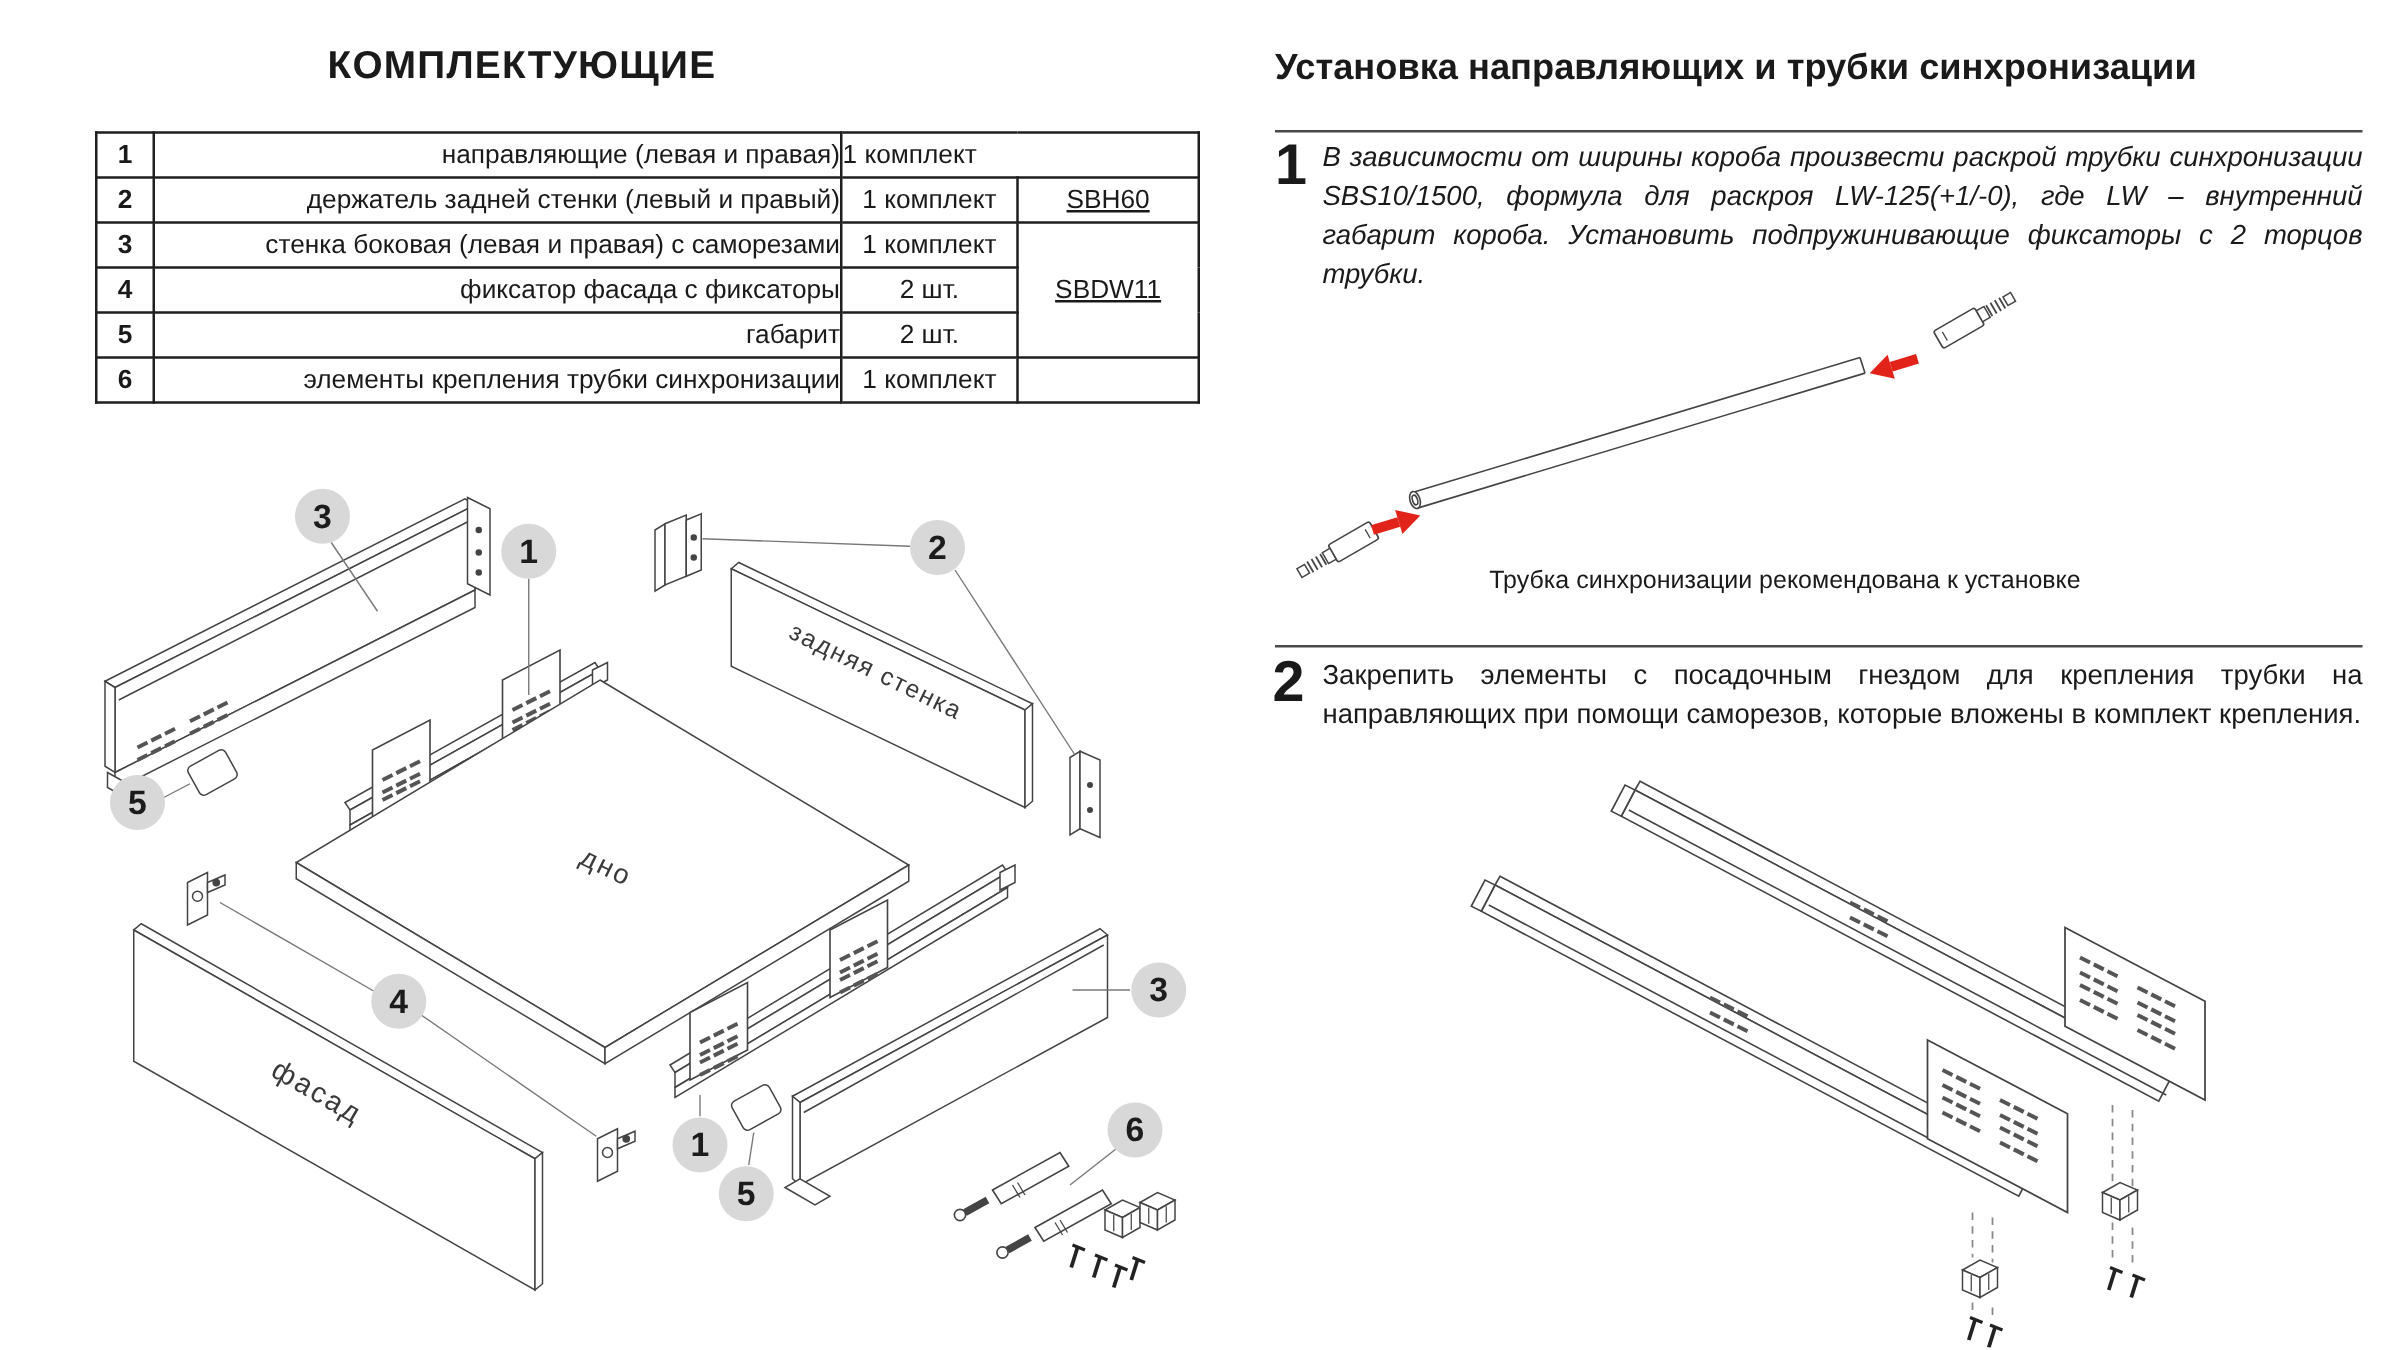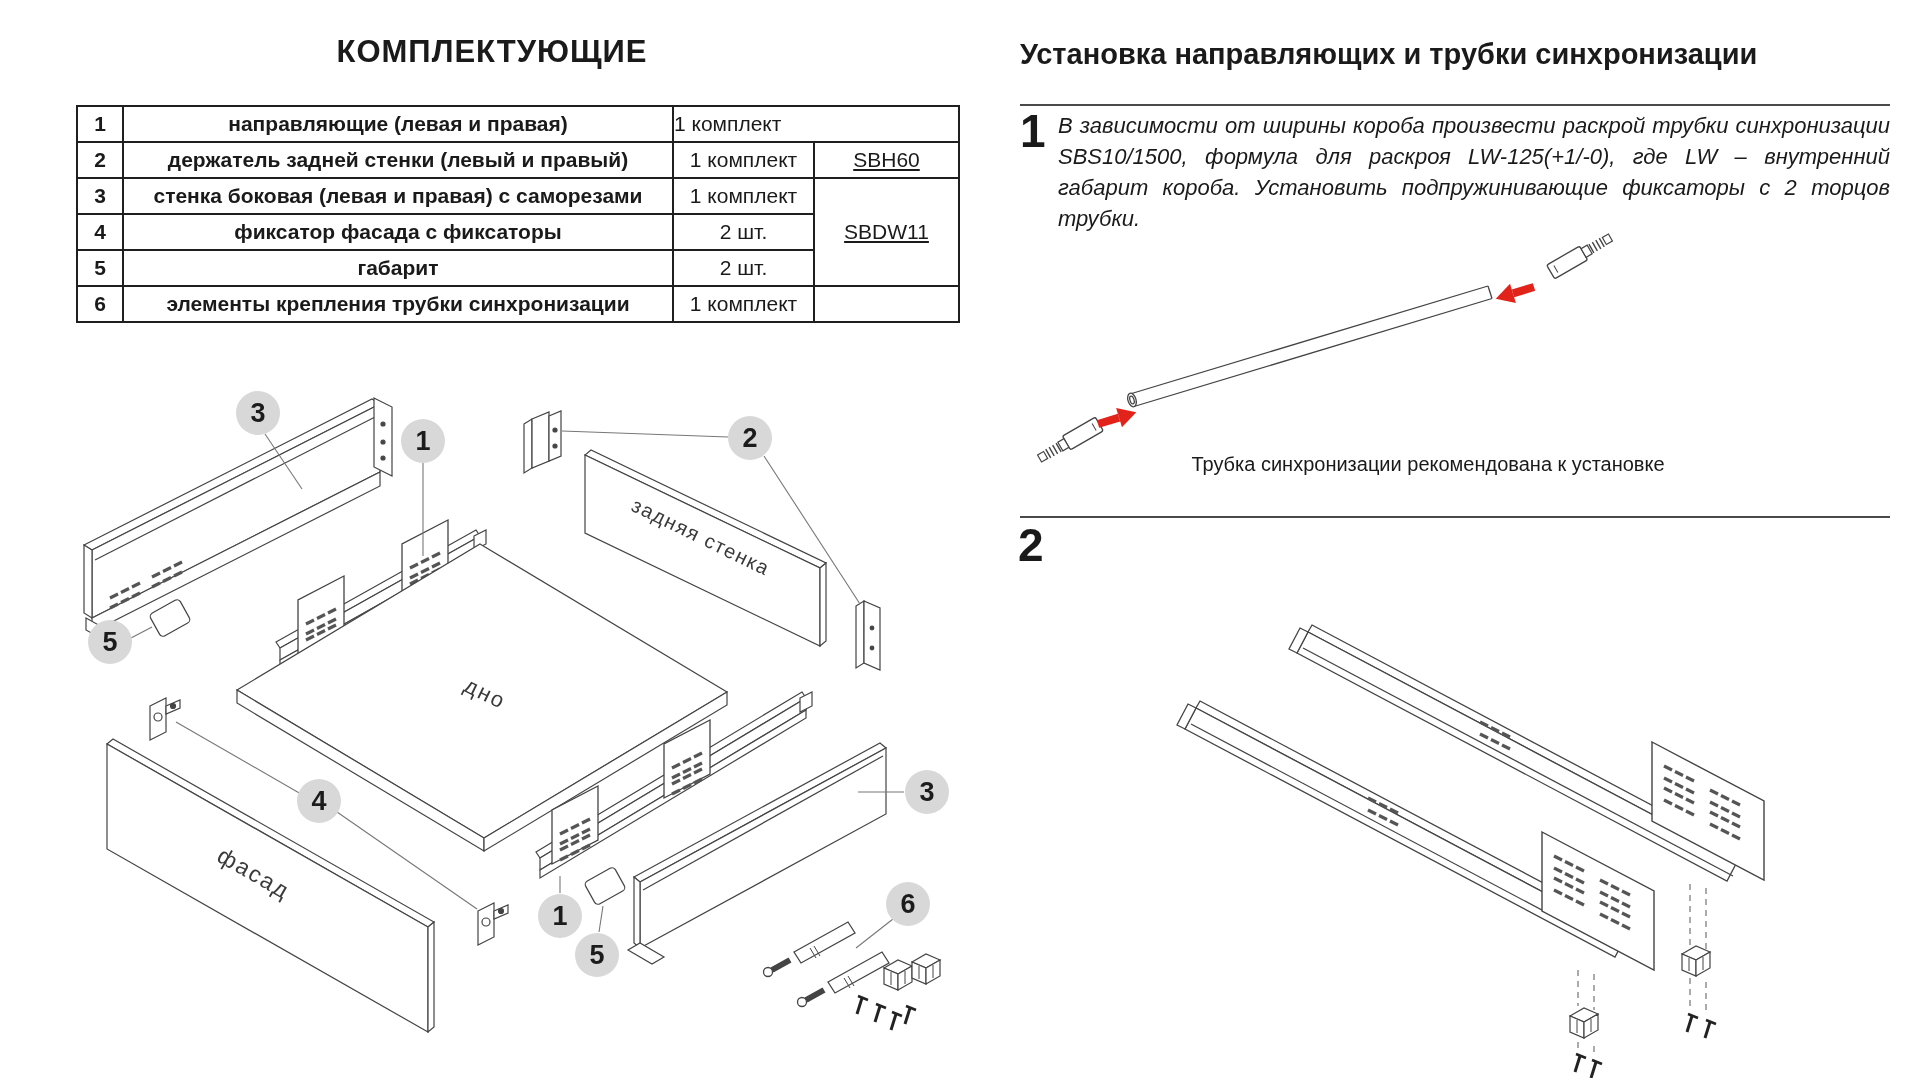--- a/index.html
+++ b/index.html
@@ -1,27 +1,27 @@
 <!DOCTYPE html>
 <html><head>
 <meta charset="utf-8">
 <style>
   html,body{margin:0;padding:0;background:#fff;}
   #page{position:relative;width:1922px;height:1080px;background:#fff;overflow:hidden;
         font-family:"Liberation Sans",sans-serif;color:#1a1a1a;}
   .abs{position:absolute;}
   
-  #left-title{left:262px;top:34px;width:460px;text-align:center;font-size:31px;font-weight:bold;letter-spacing:1px;}
+  #left-title{left:262px;top:34px;width:460px;font-size:31px;font-weight:bold;letter-spacing:1px;}
   
   #parts-table-wrap{left:76px;top:105px;}
   table.parts{border-collapse:collapse;table-layout:fixed;}
   table.parts td{border:2px solid #1f1f1f;height:34px;padding:0;vertical-align:middle;
                  font-size:21px;white-space:nowrap;overflow:hidden;}
   td.c-num{width:44px;text-align:center;font-weight:bold;font-size:26px;}
-  td.c-name{width:548px;text-align:center;padding:0 6px 0 10px;font-weight:bold;}
+  td.c-name{width:548px;text-align:right;padding:0 6px 0 10px;}
   td.c-qty{width:139px;text-align:center;}
   td.c-code{width:143px;text-align:center;text-decoration:underline;}
   td.qty-merged{text-align:left;padding-left:17px;}
   td.no-cell{border:none;}
   
   #right-title{left:1020px;top:38px;width:880px;font-size:29px;font-weight:bold;}
   .rule{left:1020px;width:870px;height:0;border-top:2px solid #4a4a4a;}
   #rule-1{top:104px;}
   #rule-2{top:516px;}
   .step-num{font-size:46px;font-weight:bold;line-height:1;}
@@ -312,20 +312,21 @@
     <use href="#arrow" transform="translate(1098,424) rotate(-17)"></use>
     <use href="#arrow" transform="translate(1534,287) rotate(163)"></use>
   </svg>
 
   <div class="abs" id="tube-note">
     <div>Трубка синхронизации рекомендована к установке</div>
   </div>
 
   <div class="abs rule" id="rule-2"></div>
   <div class="abs step-num" id="step2-num">2</div>
+  <div class="abs step-text" id="step2-text">Закрепить элементы с посадочным гнездом для крепления трубки на направляющих при помощи саморезов, которые вложены в комплект крепления.</div>
 
   <svg class="abs" style="left:1150px;top:600px;" width="772" height="478" viewBox="1150 600 772 478">
     <defs>
       <g id="perf2" stroke="#555" stroke-width="3.2">
         <line x1="0" y1="0" x2="8" y2="4"></line>
           <line x1="11" y1="5.5" x2="19" y2="9.5"></line>
           <line x1="22" y1="11" x2="30" y2="15"></line>
         <line x1="0" y1="12" x2="8" y2="16"></line>
           <line x1="11" y1="17.5" x2="19" y2="21.5"></line>
           <line x1="22" y1="23" x2="30" y2="27"></line>

